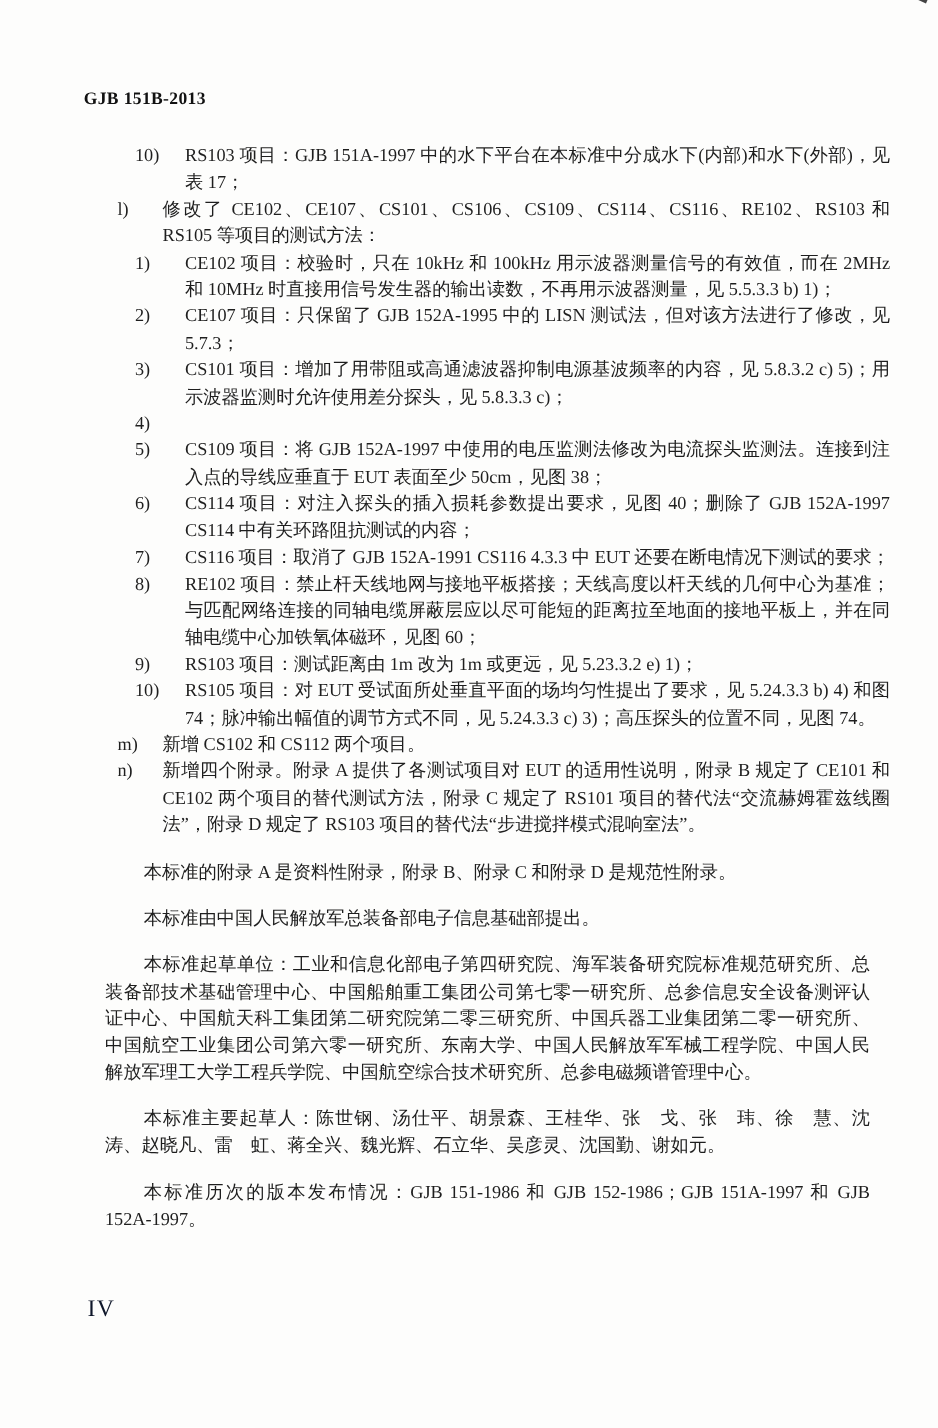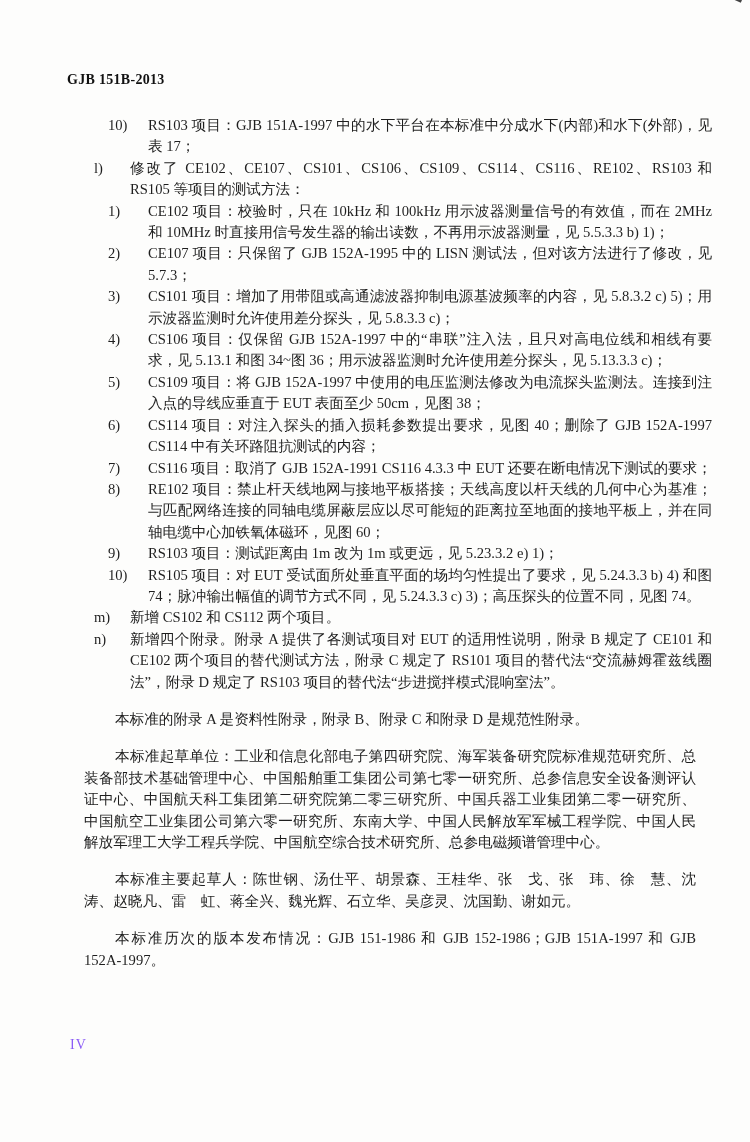--- a/index.html
+++ b/index.html
@@ -45,22 +45,22 @@
   .li .txt { flex: 1 1 auto; text-align: justify; }
   
   .li1 .lbl { margin-left: 26px; width: 36px; }
   
   .li2 .lbl { margin-left: 40px; width: 40px; }
   .para { text-indent: 31px; margin: 16px; }
   .page-number {
     position: absolute;
     left: 70px;
     top: 1037px;
-    font-size: 14px;
-    color: #8b5cf6;
+    font-size: 19px;
+    color: #0f172a;
     letter-spacing: 1px;
   }
 </style>
 </head>
 <body>
 
 <div class="page">
 
   <div class="corner-artifact"></div>
 
@@ -85,21 +85,20 @@
     <div class="li li2">
       <span class="lbl">2)</span>
       <span class="txt">CE107 项目：只保留了 GJB 152A-1995 中的 LISN 测试法，但对该方法进行了修改，见 5.7.3；</span>
     </div>
     <div class="li li2">
       <span class="lbl">3)</span>
       <span class="txt">CS101 项目：增加了用带阻或高通滤波器抑制电源基波频率的内容，见 5.8.3.2 c) 5)；用示波器监测时允许使用差分探头，见 5.8.3.3 c)；</span>
     </div>
     <div class="li li2">
       <span class="lbl">4)</span>
-      <span class="txt">CS106 项目：仅保留 GJB 152A-1997 中的“串联”注入法，且只对高电位线和相线有要求，见 5.13.1 和图 34~图 36；用示波器监测时允许使用差分探头，见 5.13.3.3 c)；</span>
     </div>
     <div class="li li2">
       <span class="lbl">5)</span>
       <span class="txt">CS109 项目：将 GJB 152A-1997 中使用的电压监测法修改为电流探头监测法。连接到注入点的导线应垂直于 EUT 表面至少 50cm，见图 38；</span>
     </div>
     <div class="li li2">
       <span class="lbl">6)</span>
       <span class="txt">CS114 项目：对注入探头的插入损耗参数提出要求，见图 40；删除了 GJB 152A-1997 CS114 中有关环路阻抗测试的内容；</span>
     </div>
     <div class="li li2">
@@ -122,20 +121,21 @@
     <div class="li li1">
       <span class="lbl">m)</span>
       <span class="txt">新增 CS102 和 CS112 两个项目。</span>
     </div>
     <div class="li li1">
       <span class="lbl">n)</span>
       <span class="txt">新增四个附录。附录 A 提供了各测试项目对 EUT 的适用性说明，附录 B 规定了 CE101 和 CE102 两个项目的替代测试方法，附录 C 规定了 RS101 项目的替代法“交流赫姆霍兹线圈法”，附录 D 规定了 RS103 项目的替代法“步进搅拌模式混响室法”。</span>
     </div>
 
     <p class="para">本标准的附录 A 是资料性附录，附录 B、附录 C 和附录 D 是规范性附录。</p>
+    <p class="para">本标准由中国人民解放军总装备部电子信息基础部提出。</p>
     <p class="para">本标准起草单位：工业和信息化部电子第四研究院、海军装备研究院标准规范研究所、总装备部技术基础管理中心、中国船舶重工集团公司第七零一研究所、总参信息安全设备测评认证中心、中国航天科工集团第二研究院第二零三研究所、中国兵器工业集团第二零一研究所、中国航空工业集团公司第六零一研究所、东南大学、中国人民解放军军械工程学院、中国人民解放军理工大学工程兵学院、中国航空综合技术研究所、总参电磁频谱管理中心。</p>
     <p class="para">本标准主要起草人：陈世钢、汤仕平、胡景森、王桂华、张　戈、张　玮、徐　慧、沈　涛、赵晓凡、雷　虹、蒋全兴、魏光辉、石立华、吴彦灵、沈国勤、谢如元。</p>
     <p class="para">本标准历次的版本发布情况：GJB 151-1986 和 GJB 152-1986；GJB 151A-1997 和 GJB 152A-1997。</p>
 
   </div>
 
   <div class="page-number">IV</div>
 
 </div>
 

